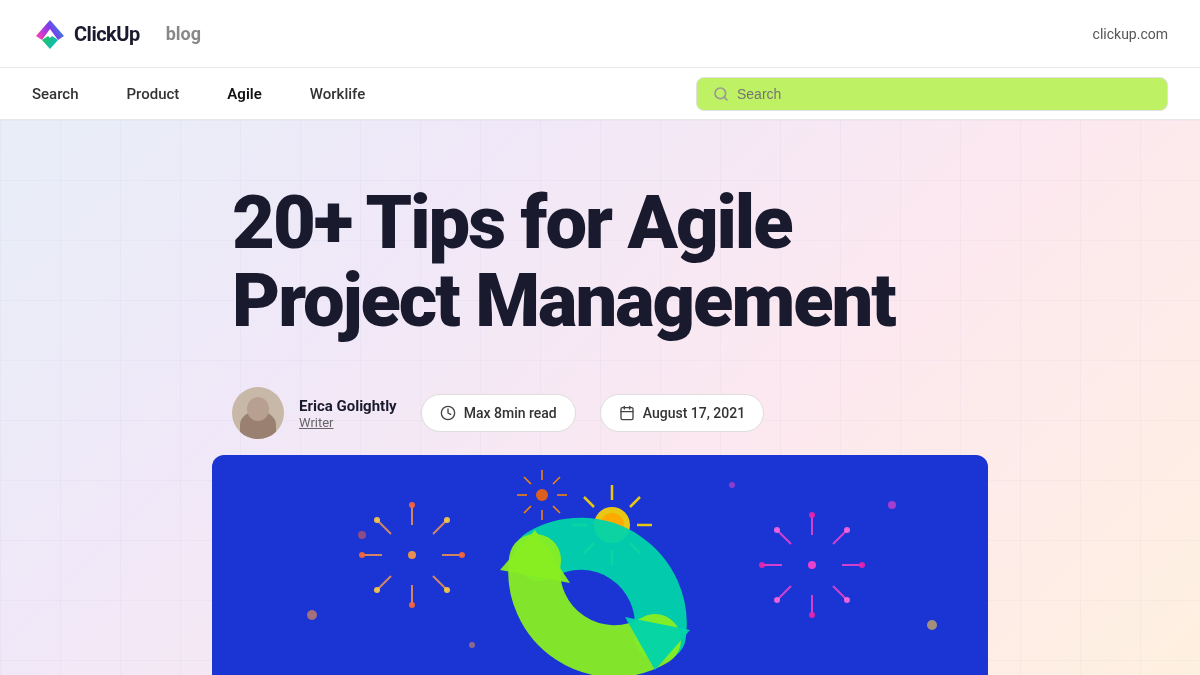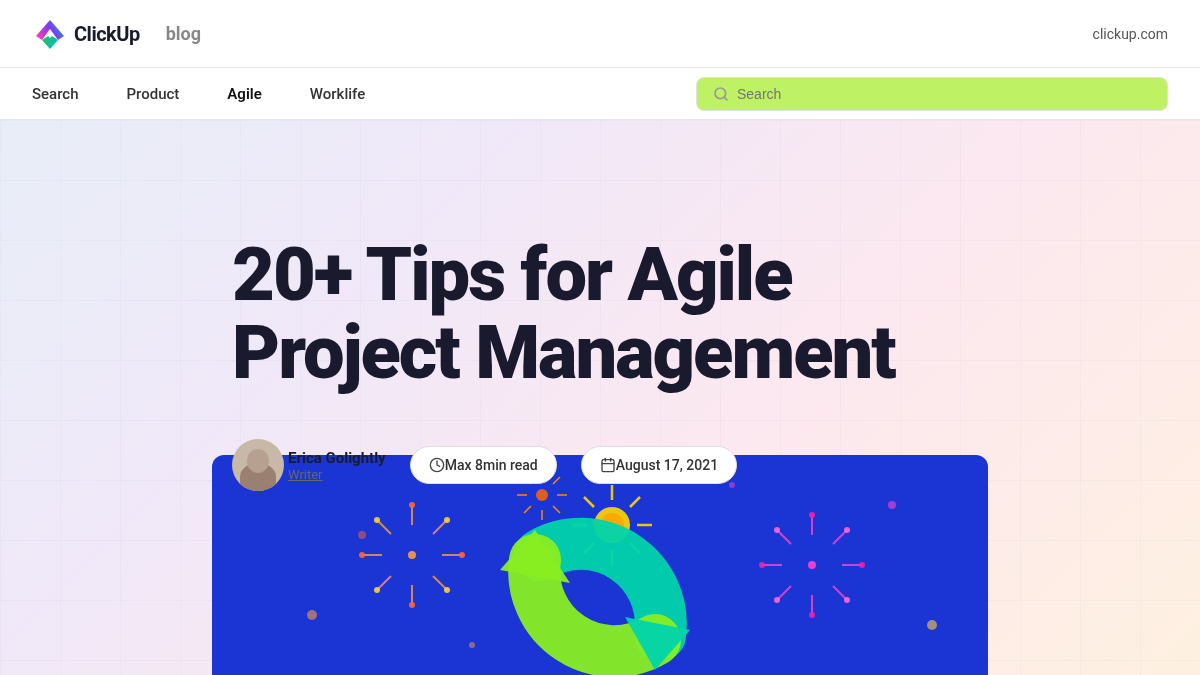--- a/index.html
+++ b/index.html
@@ -145,21 +145,21 @@
       opacity: 0.15;
       background-image:
         linear-gradient(rgba(100,120,180,0.3) 1px, transparent 1px),
         linear-gradient(90deg, rgba(100,120,180,0.3) 1px, transparent 1px);
       background-size: 60px 60px;
     }
 
     .hero-content {
       position: relative;
       z-index: 2;
-      padding: 116px 0 0 232px;
+      padding: 64px 0 0 232px;
     }
 
     .hero-title {
       font-size: 74px;
       font-weight: 900;
       color: #1a1a2e;
       line-height: 1.05;
       max-width: 720px;
       letter-spacing: -2px;
     }
@@ -167,21 +167,21 @@
     .hero-meta {
       display: flex;
       align-items: center;
       gap: 24px;
       margin-top: 48px;
     }
 
     .author-block {
       display: flex;
       align-items: center;
-      gap: 4px;
+      gap: 15px;
     }
 
     .author-avatar {
       width: 52px;
       height: 52px;
       border-radius: 50%;
       background: #c8b8a8;
       overflow: hidden;
       position: relative;
       flex-shrink: 0;
@@ -222,20 +222,21 @@
 
     .author-role {
       font-size: 13px;
       color: #666;
       text-decoration: underline;
     }
 
     .meta-badge {
       display: flex;
       align-items: center;
+      gap: 8px;
       background: #fff;
       border: 1px solid #ddd;
       border-radius: 24px;
       padding: 10px 18px;
       font-size: 14px;
       color: #333;
       font-weight: 500;
     }
 
     

